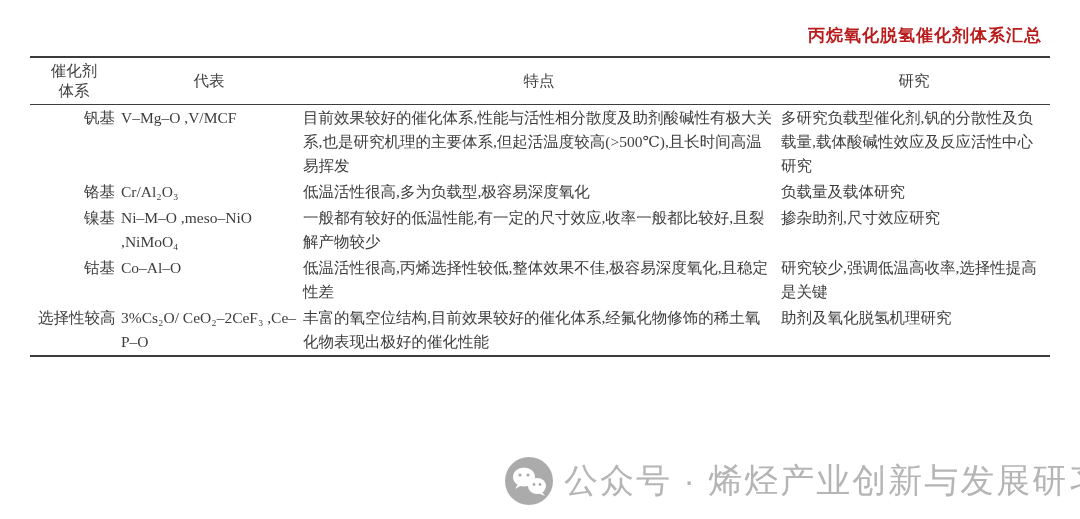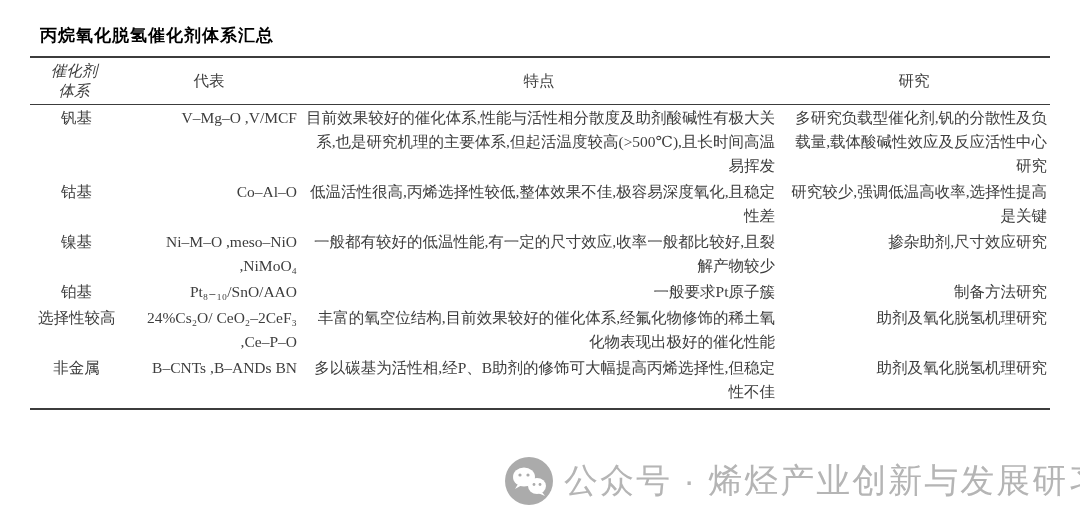--- a/index.html
+++ b/index.html
@@ -3,47 +3,47 @@
 <meta charset="utf-8">
 <style>
   html,body{margin:0;padding:0;}
   body{
     width:1080px;height:519px;overflow:hidden;background:#ffffff;position:relative;
     font-family:"Liberation Serif","DejaVu Serif",serif;
     color:#3d3d3d;
   }
   .page{position:relative;width:1080px;height:519px;}
   .title{
-    position:absolute;top:24px;left:40px;width:1020px;
-    text-align:left;font-size:17px;font-weight:bold;color:#000000;
+    position:absolute;top:24px;left:22px;width:1020px;
+    text-align:right;font-size:17px;font-weight:bold;color:#b91c1c;
     letter-spacing:1px;
   }
   .catalyst-table{
     position:absolute;top:56px;left:30px;width:1020px;
     border-collapse:collapse;table-layout:fixed;
     z-index:1;background:transparent;
     font-size:15.5px;line-height:24px;color:#3d3d3d;
   }
   .catalyst-table col.c-system{width:88px;}
   .catalyst-table col.c-rep{width:182px;}
   .catalyst-table col.c-feat{width:478px;}
   .catalyst-table col.c-res{width:272px;}
   .catalyst-table thead tr{
     border-top:2.5px solid #3c3c3c;
     border-bottom:1.5px solid #3c3c3c;
   }
   .catalyst-table thead th{
     font-weight:normal;font-size:15.5px;color:#3d3d3d;
     padding:3px 2px;text-align:center;vertical-align:middle;
   }
-  .catalyst-table thead th.h-system{white-space:pre-line;line-height:20px;font-style:italic;}
+  .catalyst-table thead th.h-system{white-space:pre-line;line-height:20px;}
   .catalyst-table tbody td{
-    padding:1px 3px 1px 3px;vertical-align:top;text-align:right;
+    padding:1px 3px 1px 3px;vertical-align:top;text-align:left;
   }
-  .catalyst-table tbody td.cell-system{text-align:center;padding-left:8px;white-space:nowrap;}
+  .catalyst-table tbody td.cell-system{text-align:right;padding-left:8px;white-space:nowrap;}
   .catalyst-table tbody tr.last td{padding-bottom:4px;}
   .catalyst-table tbody{border-bottom:2.5px solid #3c3c3c;}
   .watermark{
     position:absolute;left:504px;top:456px;z-index:0;
     display:flex;align-items:center;gap:10px;
     font-family:"Liberation Sans","DejaVu Sans",sans-serif;
   }
   .watermark .wm-text{
     font-size:34px;color:#b5b5b5;letter-spacing:2px;white-space:nowrap;
   }
@@ -73,47 +73,41 @@
       </tr>
     </thead>
     <tbody>
       <tr>
         <td class="cell-system">钒基</td>
         <td>V–Mg–O ,V/MCF</td>
         <td>目前效果较好的催化体系,性能与活性相分散度及助剂酸碱性有极大关系,也是研究机理的主要体系,但起活温度较高(&gt;500℃),且长时间高温易挥发</td>
         <td>多研究负载型催化剂,钒的分散性及负载量,载体酸碱性效应及反应活性中心研究</td>
       </tr>
       <tr>
-        <td class="cell-system">钴基</td>
-        <td>Co–Al–O</td>
-        <td>低温活性很高,丙烯选择性较低,整体效果不佳,极容易深度氧化,且稳定性差</td>
-        <td>研究较少,强调低温高收率,选择性提高是关键</td>
+        <td class="cell-system">铬基</td>
+        <td>Cr/Al₂O₃</td>
+        <td>低温活性很高,多为负载型,极容易深度氧化</td>
+        <td>负载量及载体研究</td>
       </tr>
       <tr>
         <td class="cell-system">镍基</td>
         <td>Ni–M–O ,meso–NiO ,NiMoO₄</td>
         <td>一般都有较好的低温性能,有一定的尺寸效应,收率一般都比较好,且裂解产物较少</td>
         <td>掺杂助剂,尺寸效应研究</td>
       </tr>
       <tr>
-        <td class="cell-system">铂基</td>
-        <td>Pt₈₋₁₀/SnO/AAO</td>
-        <td>一般要求Pt原子簇</td>
-        <td>制备方法研究</td>
+        <td class="cell-system">钴基</td>
+        <td>Co–Al–O</td>
+        <td>低温活性很高,丙烯选择性较低,整体效果不佳,极容易深度氧化,且稳定性差</td>
+        <td>研究较少,强调低温高收率,选择性提高是关键</td>
       </tr>
       <tr>
         <td class="cell-system">选择性较高</td>
-        <td>24%Cs₂O/ CeO₂–2CeF₃ ,Ce–P–O</td>
+        <td>3%Cs₂O/ CeO₂–2CeF₃ ,Ce–P–O</td>
         <td>丰富的氧空位结构,目前效果较好的催化体系,经氟化物修饰的稀土氧化物表现出极好的催化性能</td>
-        <td>助剂及氧化脱氢机理研究</td>
-      </tr>
-      <tr class="last">
-        <td class="cell-system">非金属</td>
-        <td>B–CNTs ,B–ANDs BN</td>
-        <td>多以碳基为活性相,经P、B助剂的修饰可大幅提高丙烯选择性,但稳定性不佳</td>
         <td>助剂及氧化脱氢机理研究</td>
       </tr>
     </tbody>
   </table>
 
   <div class="watermark">
     <svg class="wm-logo" viewBox="0 0 50 50" xmlns="http://www.w3.org/2000/svg">
       <circle cx="25" cy="25" r="24" fill="#8f8f8f"></circle>
       <ellipse cx="20" cy="21" rx="11" ry="9.5" fill="#ffffff"></ellipse>
       <path d="M14 28 L11 33 L18 29 Z" fill="#ffffff"></path>

